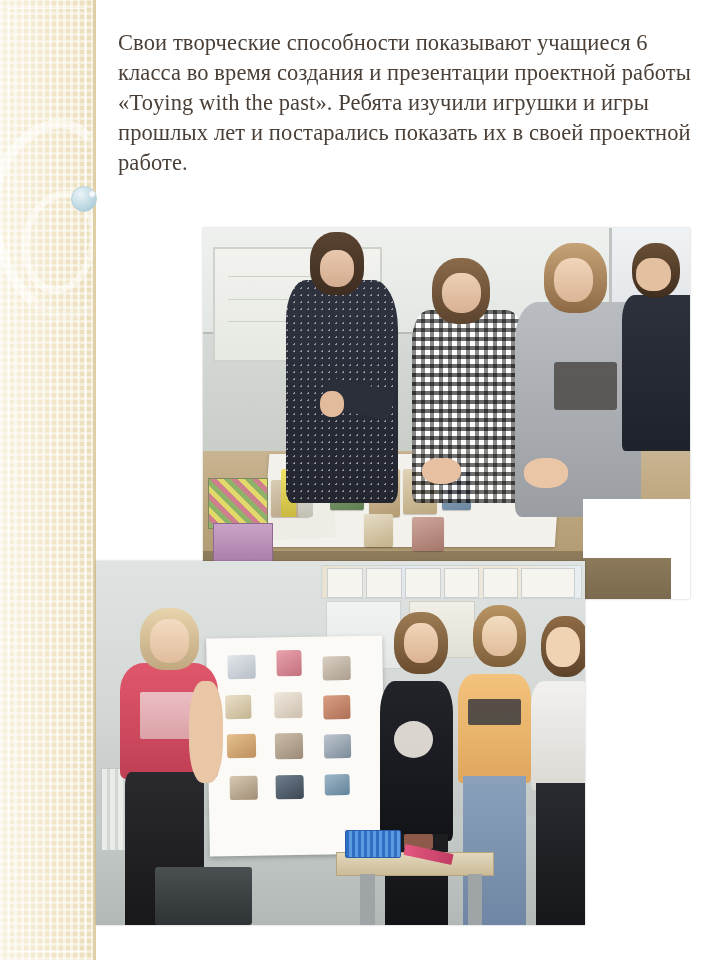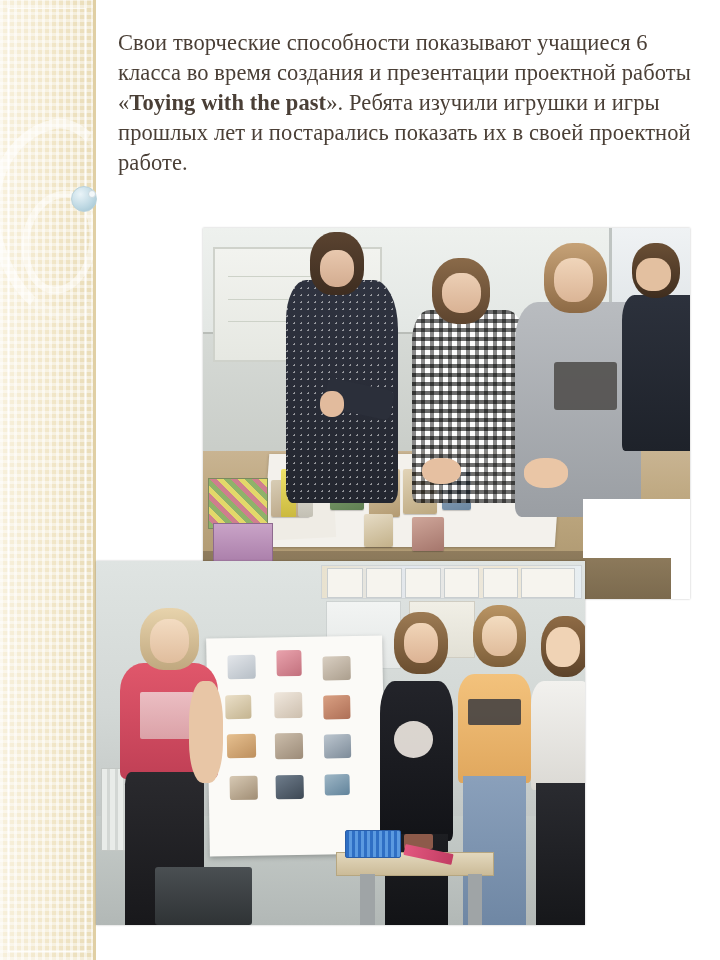--- a/index.html
+++ b/index.html
@@ -100,21 +100,21 @@
     left: 118px;
     top: 28px;
     width: 576px;
     color: #4a3f36;
     font-size: 22.5px;
     line-height: 30px;
     letter-spacing: 0.1px;
     text-align: left;
   }
   .title-block .en {
-    font-weight: bold;
+    font-weight: normal;
     color: #4a3f36;
   }
 
   
   .photo {
     position: absolute;
     overflow: hidden;
     background: #8a8a8a;
   }
   .photo-top {

